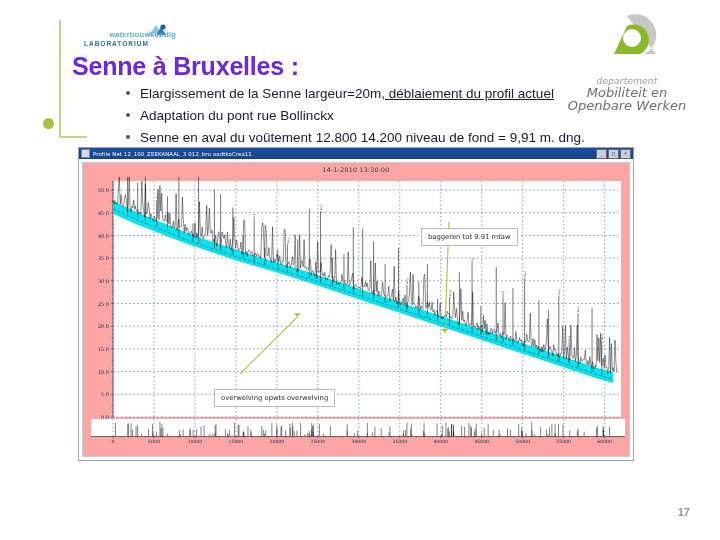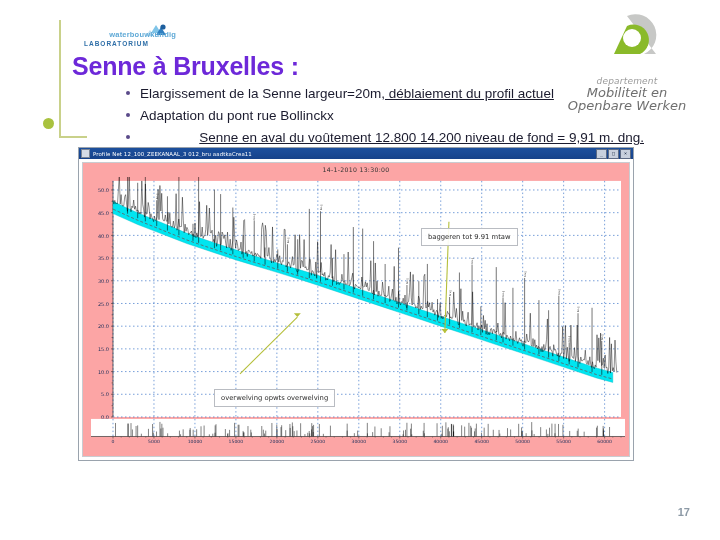--- a/index.html
+++ b/index.html
@@ -60,21 +60,21 @@
   .bullets{position:absolute;left:124px;top:86px;width:520px;}
   .bullet{
     position:relative;padding-left:16px;margin-bottom:6px;
     font-size:13.5px;color:#1b1b2e;line-height:16px;white-space:nowrap;
   }
   .bullet .dot{
     position:absolute;left:2px;top:5px;width:4px;height:4px;border-radius:50%;
     background:#5a4a8a;
   }
   .bullet .u{text-decoration:underline;}
-  .bullet.underline-all{text-decoration:underline;text-align:right;}
+  .bullet.underline-all{}
 
   
   .win{
     position:absolute;left:78px;top:147px;width:554px;height:312px;
     background:#ffffff;border:1px solid #9aa3ad;box-shadow:0 0 0 1px #e8eaec inset;
   }
   .titlebar{
     height:11px;background:linear-gradient(180deg,#1c4f9c 0%,#1a4a96 45%,#16428a 100%);
     display:flex;align-items:center;padding:0 2px;gap:3px;
   }

